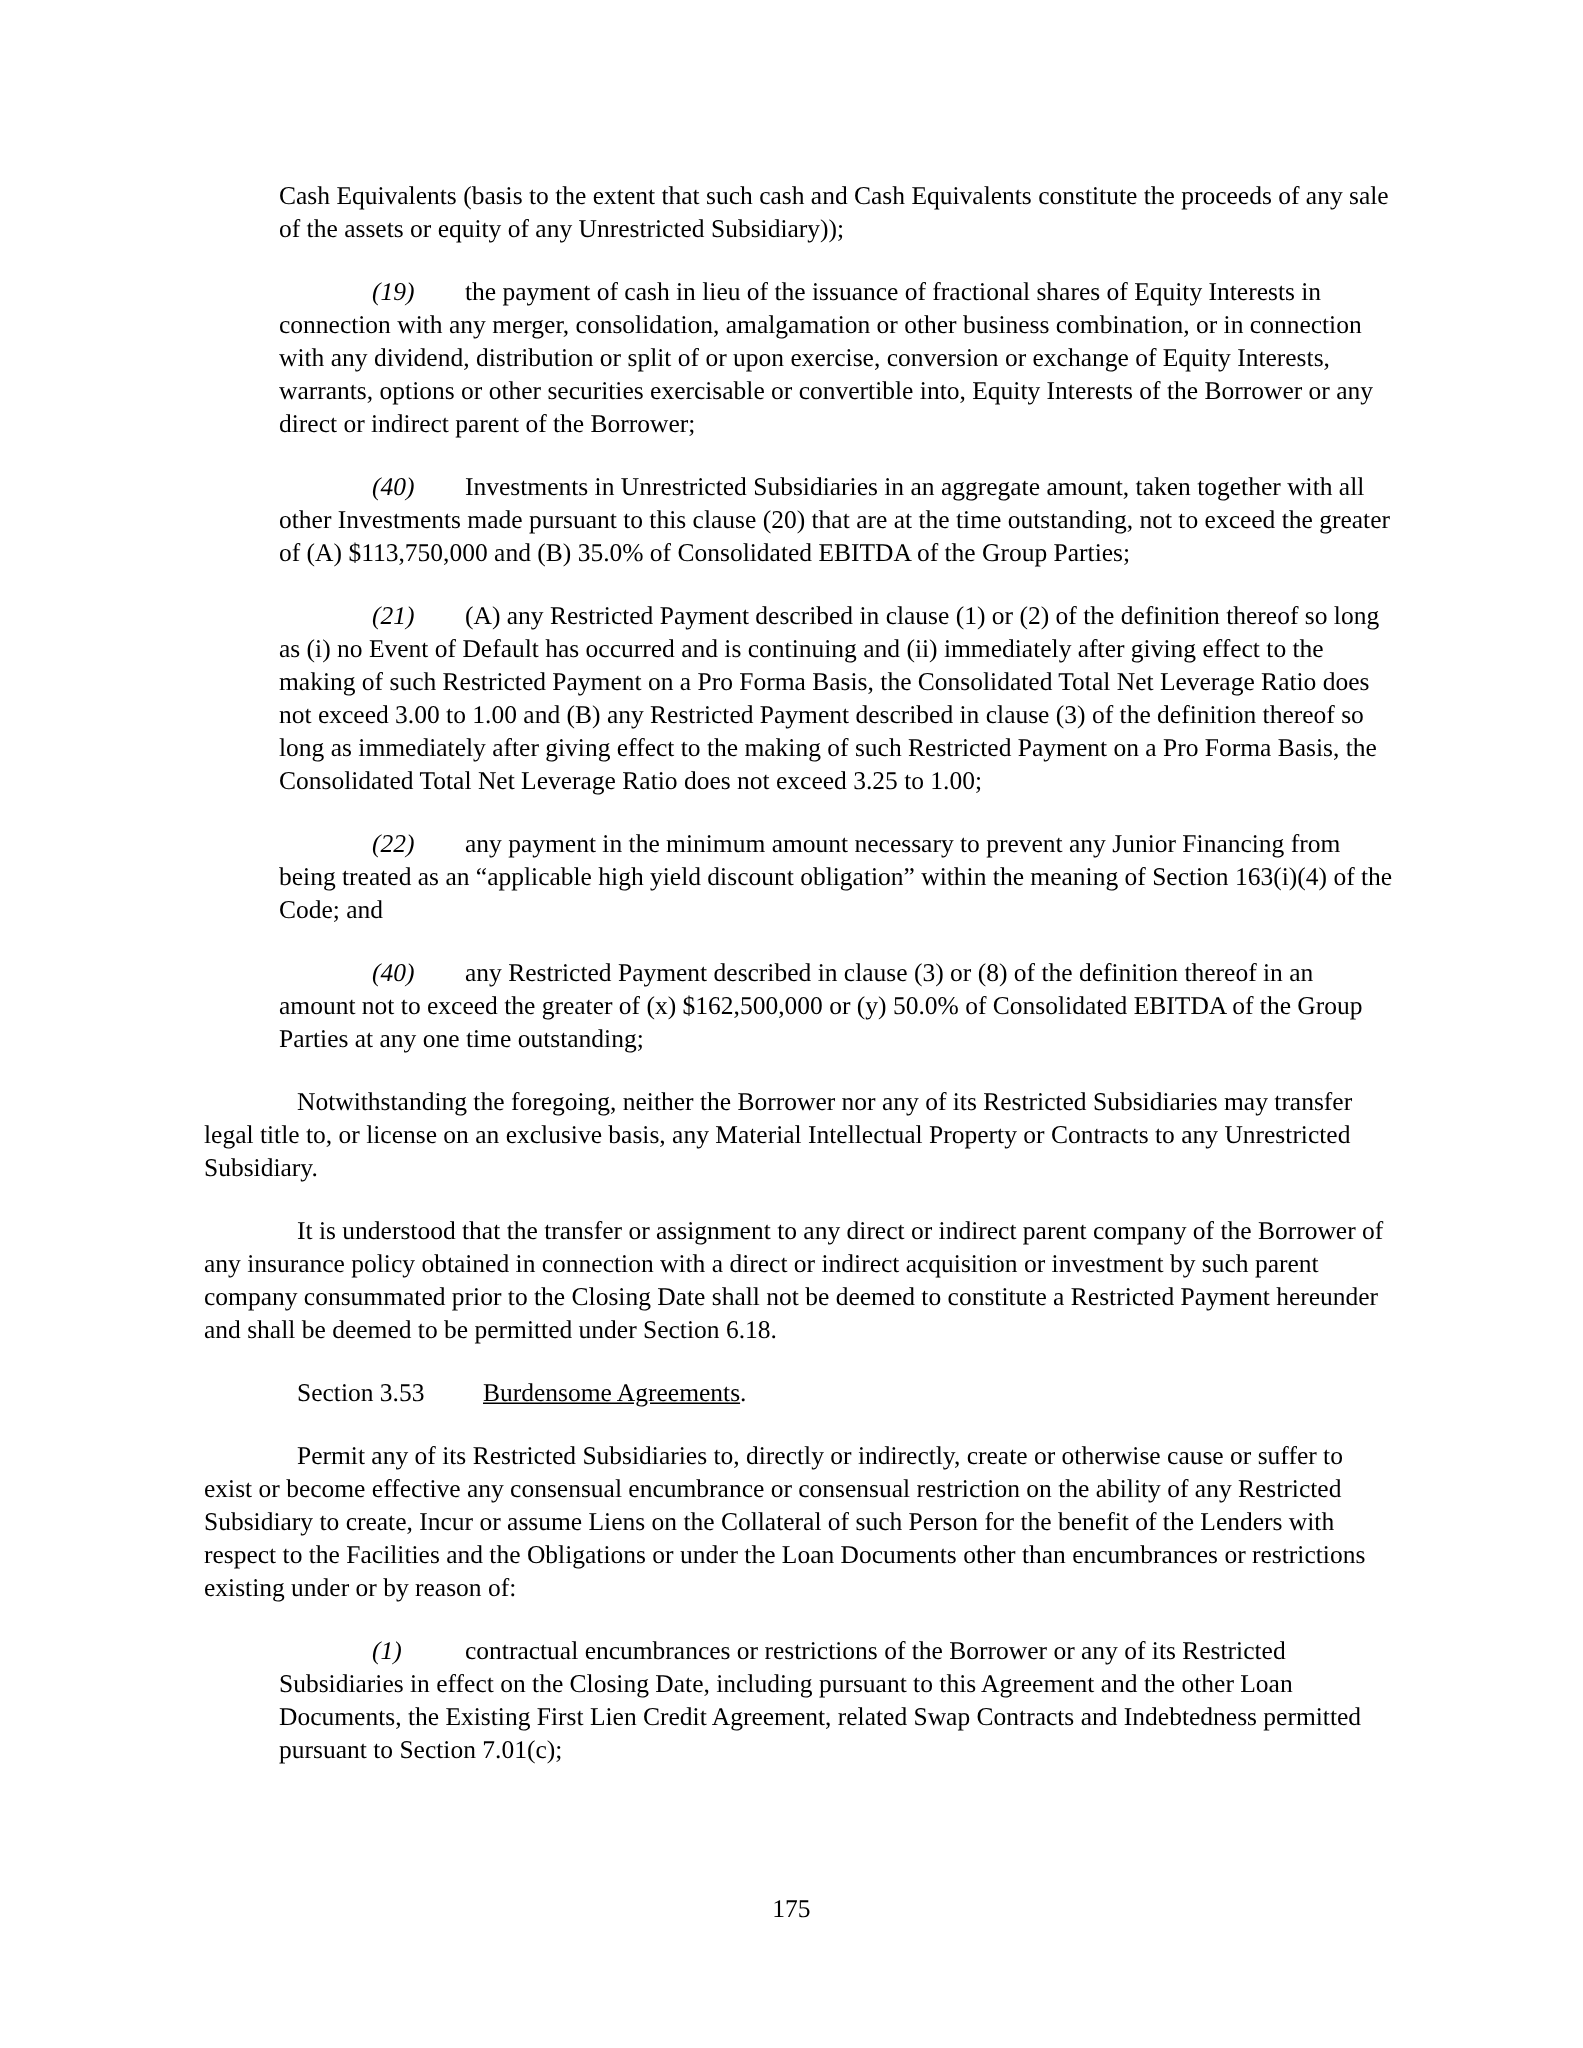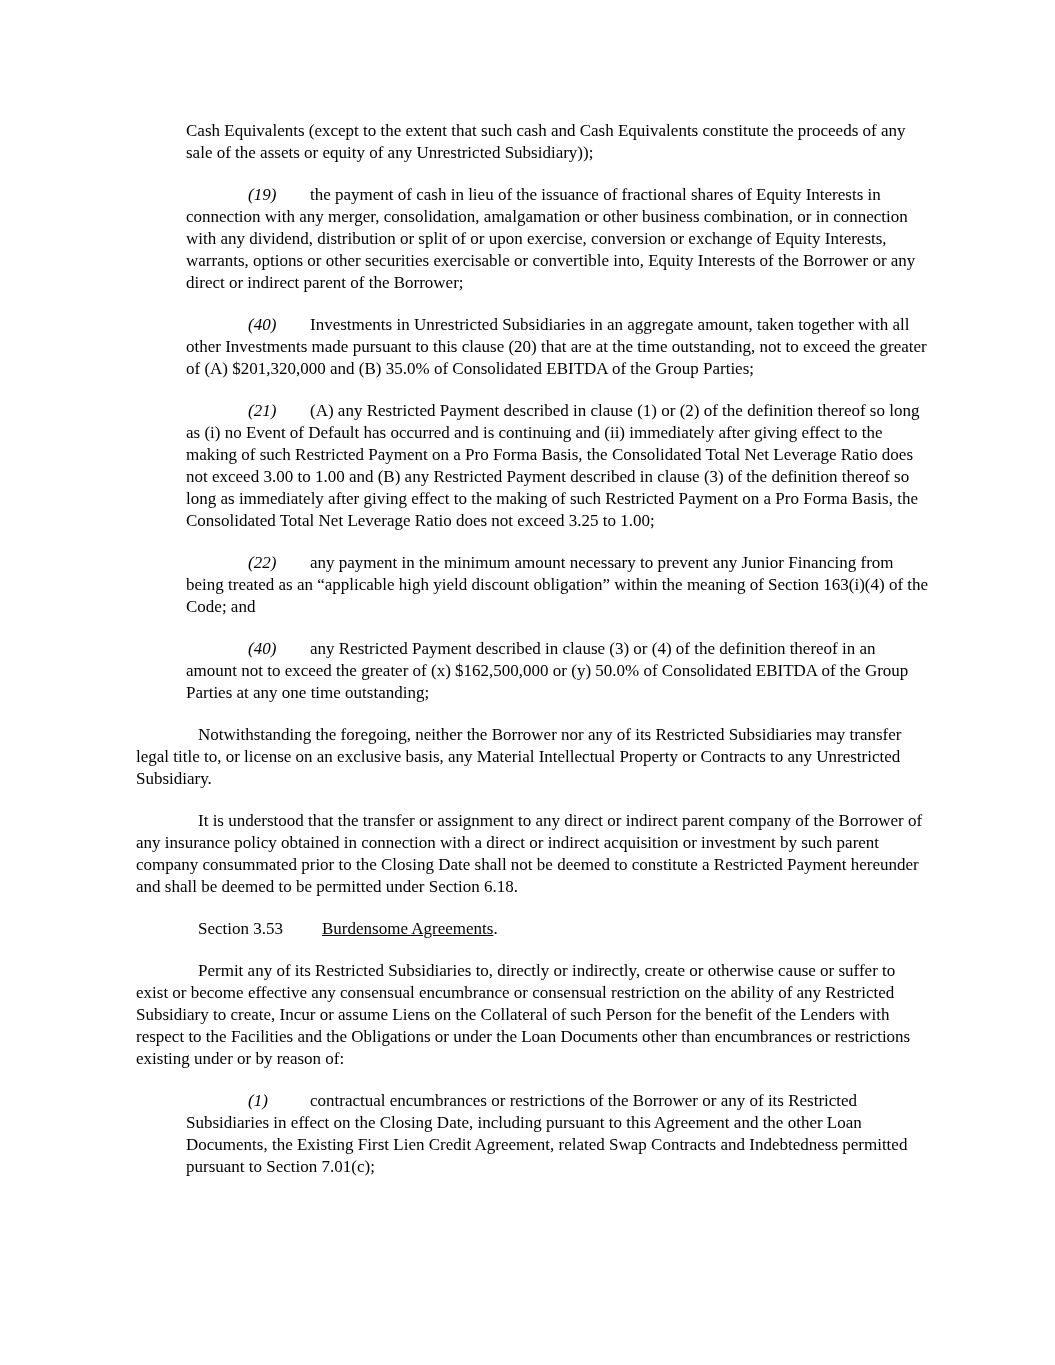--- a/index.html
+++ b/index.html
@@ -62,36 +62,37 @@
     font-family: "Liberation Serif", "DejaVu Serif", serif;
     font-size: 17px;
     color: #000000;
   }
 </style>
 </head>
 <body>
 
 <div class="page">
 
-  <p class="para hang">Cash Equivalents (except to the extent that such cash and Cash Equivalents constitute the proceeds of any sale of the assets or equity of any Unrestricted Subsidiary));</p>
+  <p class="para hang">Cash Equivalents (basis to the extent that such cash and Cash Equivalents constitute the proceeds of any sale of the assets or equity of any Unrestricted Subsidiary));</p>
 
   <p class="para clause"><span class="num">(19)</span><span>the payment of cash in lieu of the issuance of fractional shares of Equity Interests in connection with any merger, consolidation, amalgamation or other business combination, or in connection with any dividend, distribution or split of or upon exercise, conversion or exchange of Equity Interests, warrants, options or other securities exercisable or convertible into, Equity Interests of the Borrower or any direct or indirect parent of the Borrower;</span></p>
 
-  <p class="para clause"><span class="num">(40)</span><span>Investments in Unrestricted Subsidiaries in an aggregate amount, taken together with all other Investments made pursuant to this clause (20) that are at the time outstanding, not to exceed the greater of (A) $201,320,000 and (B) 35.0% of Consolidated EBITDA of the Group Parties;</span></p>
+  <p class="para clause"><span class="num">(40)</span><span>Investments in Unrestricted Subsidiaries in an aggregate amount, taken together with all other Investments made pursuant to this clause (20) that are at the time outstanding, not to exceed the greater of (A) $113,750,000 and (B) 35.0% of Consolidated EBITDA of the Group Parties;</span></p>
 
   <p class="para clause"><span class="num">(21)</span><span>(A) any Restricted Payment described in clause (1) or (2) of the definition thereof so long as (i) no Event of Default has occurred and is continuing and (ii) immediately after giving effect to the making of such Restricted Payment on a Pro Forma Basis, the Consolidated Total Net Leverage Ratio does not exceed 3.00 to 1.00 and (B) any Restricted Payment described in clause (3) of the definition thereof so long as immediately after giving effect to the making of such Restricted Payment on a Pro Forma Basis, the Consolidated Total Net Leverage Ratio does not exceed 3.25 to 1.00;</span></p>
 
   <p class="para clause"><span class="num">(22)</span><span>any payment in the minimum amount necessary to prevent any Junior Financing from being treated as an “applicable high yield discount obligation” within the meaning of Section 163(i)(4) of the Code; and</span></p>
 
-  <p class="para clause"><span class="num">(40)</span><span>any Restricted Payment described in clause (3) or (4) of the definition thereof in an amount not to exceed the greater of (x) $162,500,000 or (y) 50.0% of Consolidated EBITDA of the Group Parties at any one time outstanding;</span></p>
+  <p class="para clause"><span class="num">(40)</span><span>any Restricted Payment described in clause (3) or (8) of the definition thereof in an amount not to exceed the greater of (x) $162,500,000 or (y) 50.0% of Consolidated EBITDA of the Group Parties at any one time outstanding;</span></p>
 
   <p class="para body">Notwithstanding the foregoing, neither the Borrower nor any of its Restricted Subsidiaries may transfer legal title to, or license on an exclusive basis, any Material Intellectual Property or Contracts to any Unrestricted Subsidiary.</p>
 
   <p class="para body">It is understood that the transfer or assignment to any direct or indirect parent company of the Borrower of any insurance policy obtained in connection with a direct or indirect acquisition or investment by such parent company consummated prior to the Closing Date shall not be deemed to constitute a Restricted Payment hereunder and shall be deemed to be permitted under Section 6.18.</p>
 
   <p class="para body heading"><span class="sec-label">Section 3.53</span><span class="sec-title">Burdensome Agreements</span><span>.</span></p>
 
   <p class="para body">Permit any of its Restricted Subsidiaries to, directly or indirectly, create or otherwise cause or suffer to exist or become effective any consensual encumbrance or consensual restriction on the ability of any Restricted Subsidiary to create, Incur or assume Liens on the Collateral of such Person for the benefit of the Lenders with respect to the Facilities and the Obligations or under the Loan Documents other than encumbrances or restrictions existing under or by reason of:</p>
 
   <p class="para clause"><span class="num">(1)</span><span>contractual encumbrances or restrictions of the Borrower or any of its Restricted Subsidiaries in effect on the Closing Date, including pursuant to this Agreement and the other Loan Documents, the Existing First Lien Credit Agreement, related Swap Contracts and Indebtedness permitted pursuant to Section 7.01(c);</span></p>
 
+  <div class="page-number">175</div>
 
 </div>
 
 </body></html>

